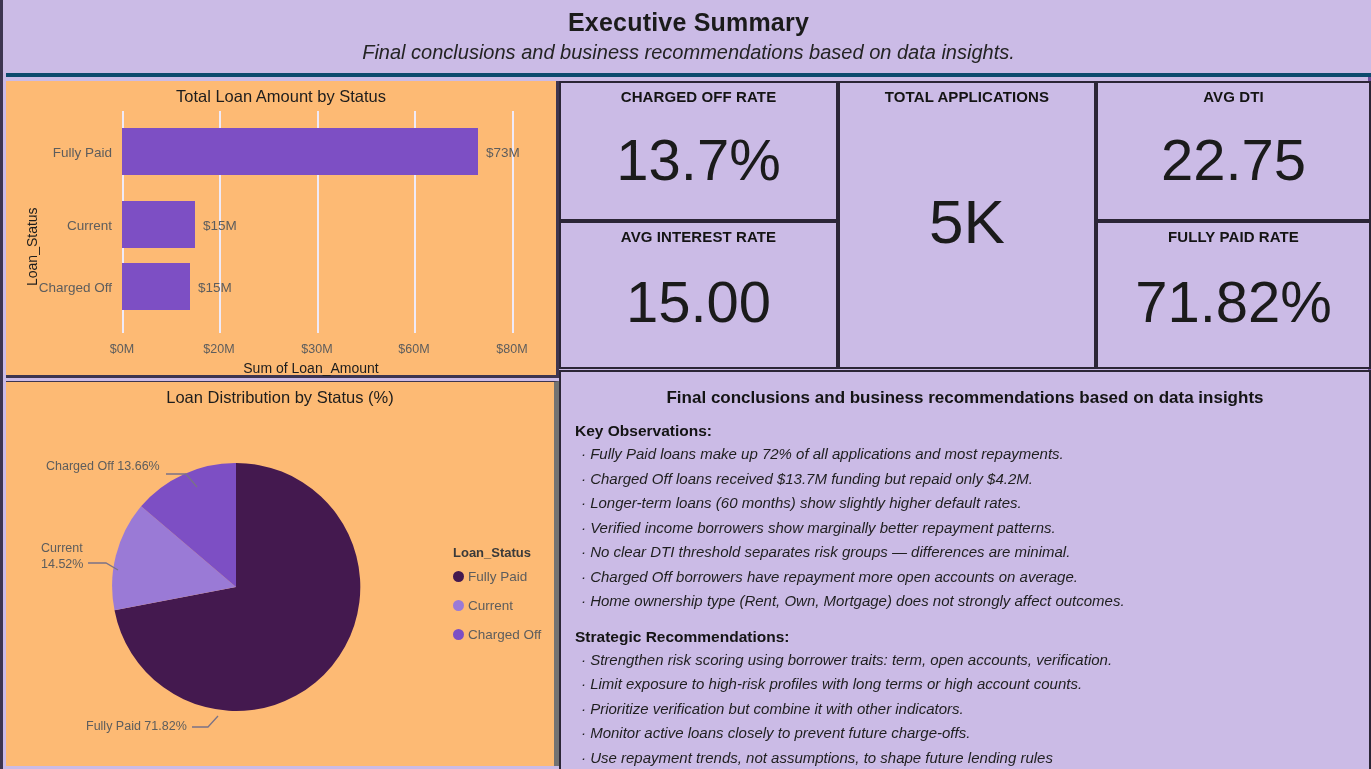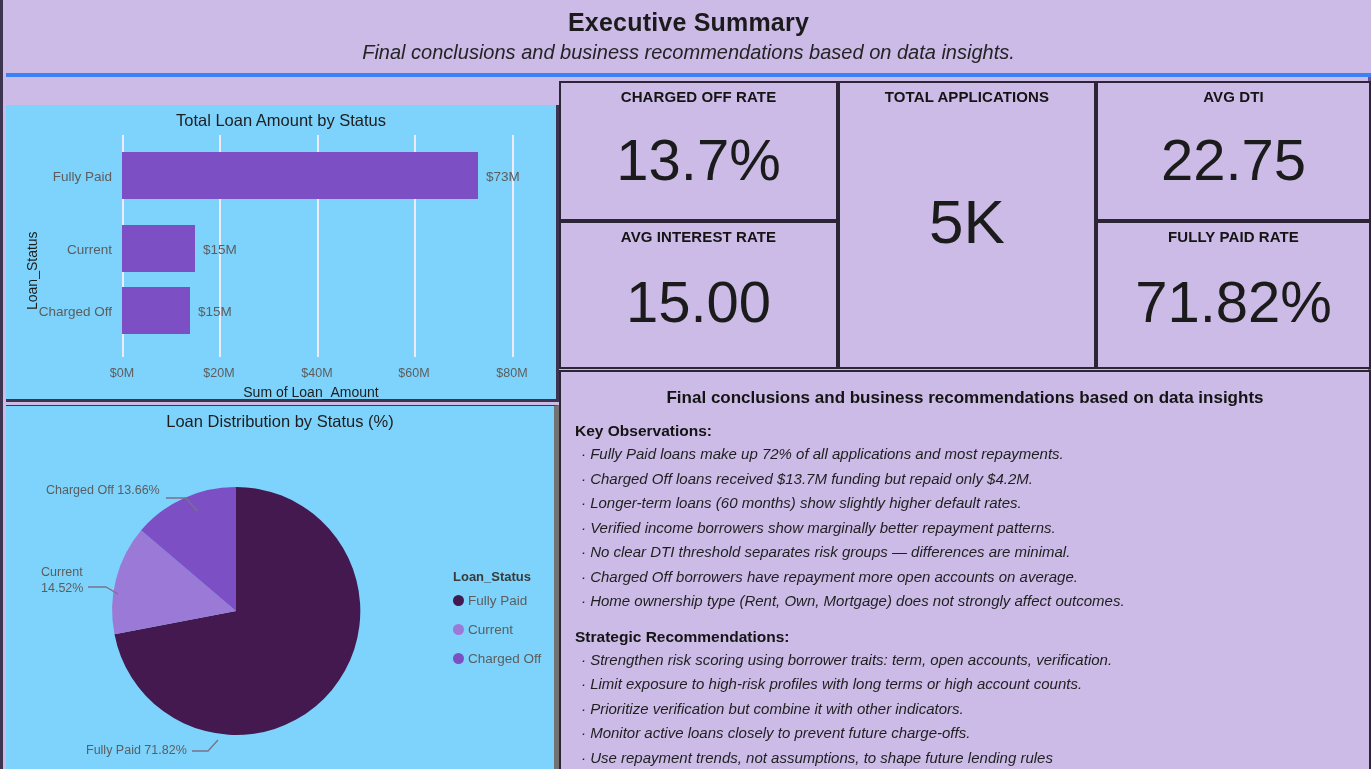--- a/index.html
+++ b/index.html
@@ -13,33 +13,33 @@
     position:absolute;left:0;top:0;width:1371px;height:769px;
     background:#cbbbe6;
     box-sizing:border-box;
     border-left:3px solid #3d3550;
     border-right:3px solid #6e4f9e;
   }
   
   .header{
     position:absolute;left:3px;top:0;width:1365px;height:77px;
     background:#cbbbe6;
-    border-bottom:4px solid #3b82f6;
+    border-bottom:4px solid #0c4a6e;
     box-sizing:border-box;
     display:flex;flex-direction:column;align-items:center;justify-content:center;
   }
   .header-title{
     font-size:25px;font-weight:bold;color:#1b1b1b;letter-spacing:.2px;
     line-height:1.1;
   }
   .header-sub{
     font-size:20px;font-style:italic;color:#242424;margin-top:5px;
   }
   
-  .panel{position:absolute;background:#7dd3fc;box-sizing:border-box;margin-top:24px;}
+  .panel{position:absolute;background:#fdba74;box-sizing:border-box;}
   .panel-bar{left:3px;top:81px;width:553px;height:297px;border-bottom:3px solid #3d3550;border-right:3px solid #3d3550;}
   .panel-pie{left:3px;top:381px;width:553px;height:385px;border-right:5px solid #737373;border-top:1px solid #3d3550;}
   .kpi{position:absolute;background:#cbbbe6;box-sizing:border-box;border:2px solid #2b2536;}
   .kpi-cor{left:556px;top:81px;width:279px;height:140px;}
   .kpi-air{left:556px;top:221px;width:279px;height:148px;}
   .kpi-ta {left:835px;top:81px;width:258px;height:288px;}
   .kpi-dti{left:1093px;top:81px;width:275px;height:140px;}
   .kpi-fpr{left:1093px;top:221px;width:275px;height:148px;}
   .kpi-label{
     position:absolute;left:0;right:0;top:5px;text-align:center;
@@ -143,21 +143,21 @@
       <div class="bar-val" style="left:81px;top:114px;">$15M</div>
       <div class="bar-val" style="left:76px;top:176px;">$15M</div>
     </div>
 
     <div class="cat-lbl" style="top:71px;width:106px;left:0;">Fully Paid</div>
     <div class="cat-lbl" style="top:144px;width:106px;left:0;">Current</div>
     <div class="cat-lbl" style="top:206px;width:106px;left:0;">Charged Off</div>
 
     <div class="xtick" style="left:116px;top:261px;">$0M</div>
     <div class="xtick" style="left:213px;top:261px;">$20M</div>
-    <div class="xtick" style="left:311px;top:261px;">$40M</div>
+    <div class="xtick" style="left:311px;top:261px;">$30M</div>
     <div class="xtick" style="left:408px;top:261px;">$60M</div>
     <div class="xtick" style="left:506px;top:261px;">$80M</div>
 
     <div class="axis-title-x" style="top:279px;left:60px;right:0;">Sum of Loan_Amount</div>
   </div>
 
   <div class="panel panel-pie">
     <div class="chart-title">Loan Distribution by Status (%)</div>
 
     <svg class="pie-svg" width="553" height="385">

